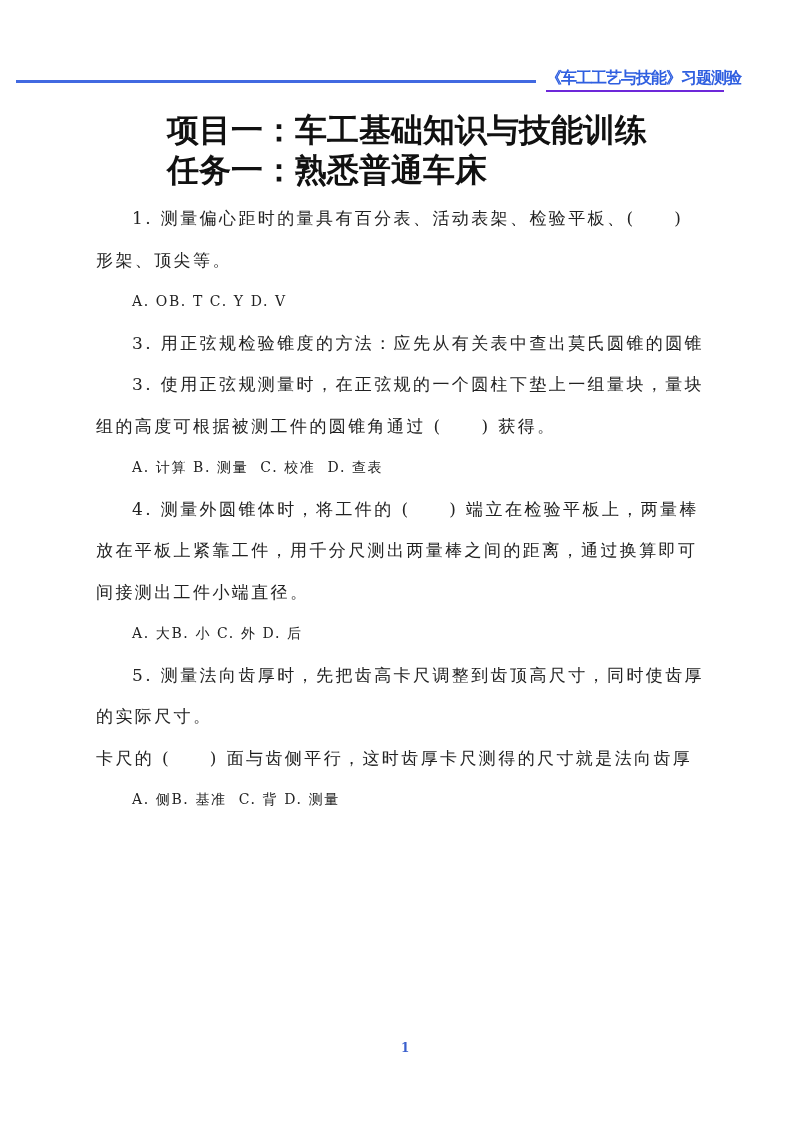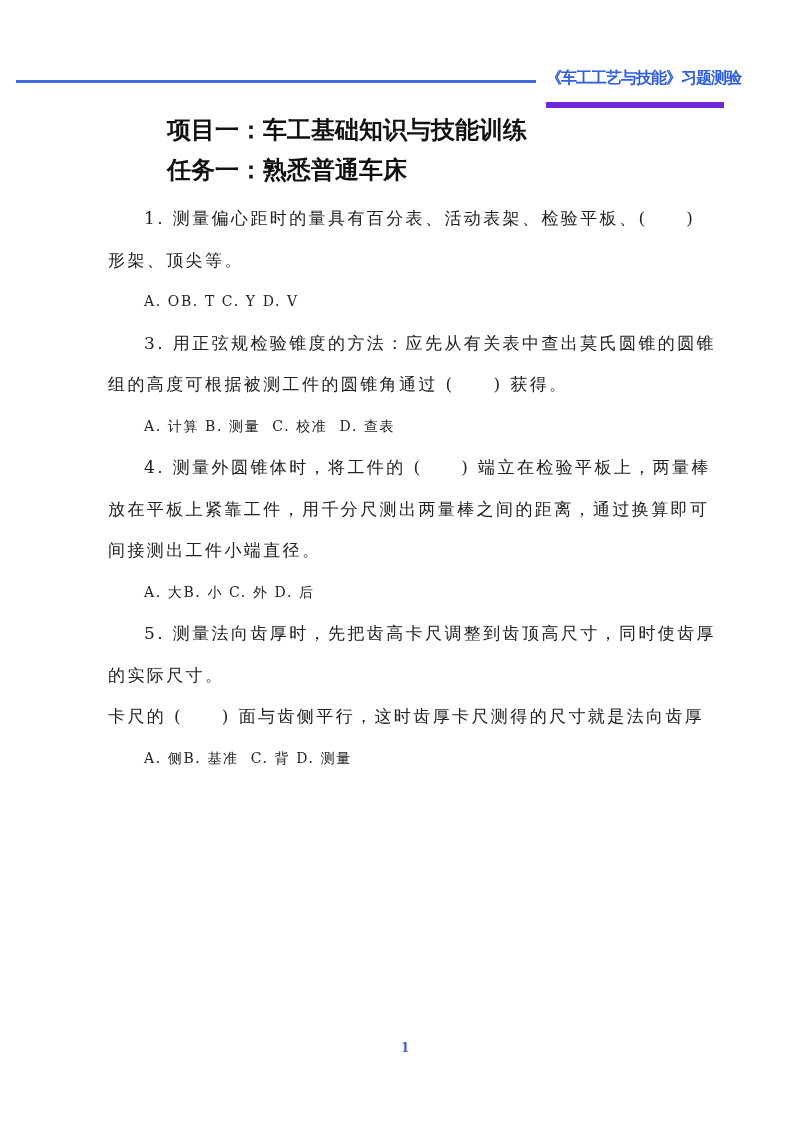--- a/index.html
+++ b/index.html
@@ -27,40 +27,40 @@
       position: absolute;
       left: 546px;
       top: 66px;
       width: 178px;
       font-family: "DejaVu Sans", "Liberation Sans", sans-serif;
       font-weight: bold;
       font-size: 16px;
       letter-spacing: -1px;
       color: #2f5fe0;
       white-space: nowrap;
-      border-bottom: 6px solid #6d28d9;
-      padding-bottom: 12px;
+      border-bottom: 2px solid #6d28d9;
+      padding-bottom: 0px;
       line-height: 24px;
     }
     .heading {
       position: absolute;
       left: 167px;
       font-family: "DejaVu Sans", "Liberation Sans", sans-serif;
       font-weight: bold;
-      font-size: 24px;
+      font-size: 32px;
       color: #111;
       white-space: nowrap;
       line-height: 30px;
     }
     .heading.h1 { top: 115px; }
     .heading.h2 { top: 155px; text-align: right; }
 
     .questions {
       position: absolute;
-      left: 108px;
+      left: 96px;
       top: 198px;
       width: 586px;
     }
     .q-line {
       font-size: 17px;
       line-height: 41.5px;
       height: 41.5px;
       white-space: nowrap;
       letter-spacing: 2.4px;
       color: #222;
@@ -100,20 +100,21 @@
     <div class="q-line indent">1. 测量偏心距时的量具有百分表、活动表架、检验平板、(　　)</div>
     <div class="q-line">形架、顶尖等。</div>
     <div class="options">A. OB. T C. Y D. V</div>
   </div>
 
   <div class="question">
     <div class="q-line indent">3. 用正弦规检验锥度的方法：应先从有关表中查出莫氏圆锥的圆锥</div>
   </div>
 
   <div class="question">
+    <div class="q-line indent">3. 使用正弦规测量时，在正弦规的一个圆柱下垫上一组量块，量块</div>
     <div class="q-line">组的高度可根据被测工件的圆锥角通过 (　　) 获得。</div>
     <div class="options">A. 计算 B. 测量  C. 校准  D. 查表</div>
   </div>
 
   <div class="question">
     <div class="q-line indent">4. 测量外圆锥体时，将工件的 (　　) 端立在检验平板上，两量棒</div>
     <div class="q-line">放在平板上紧靠工件，用千分尺测出两量棒之间的距离，通过换算即可</div>
     <div class="q-line">间接测出工件小端直径。</div>
     <div class="options">A. 大B. 小 C. 外 D. 后</div>
   </div>

